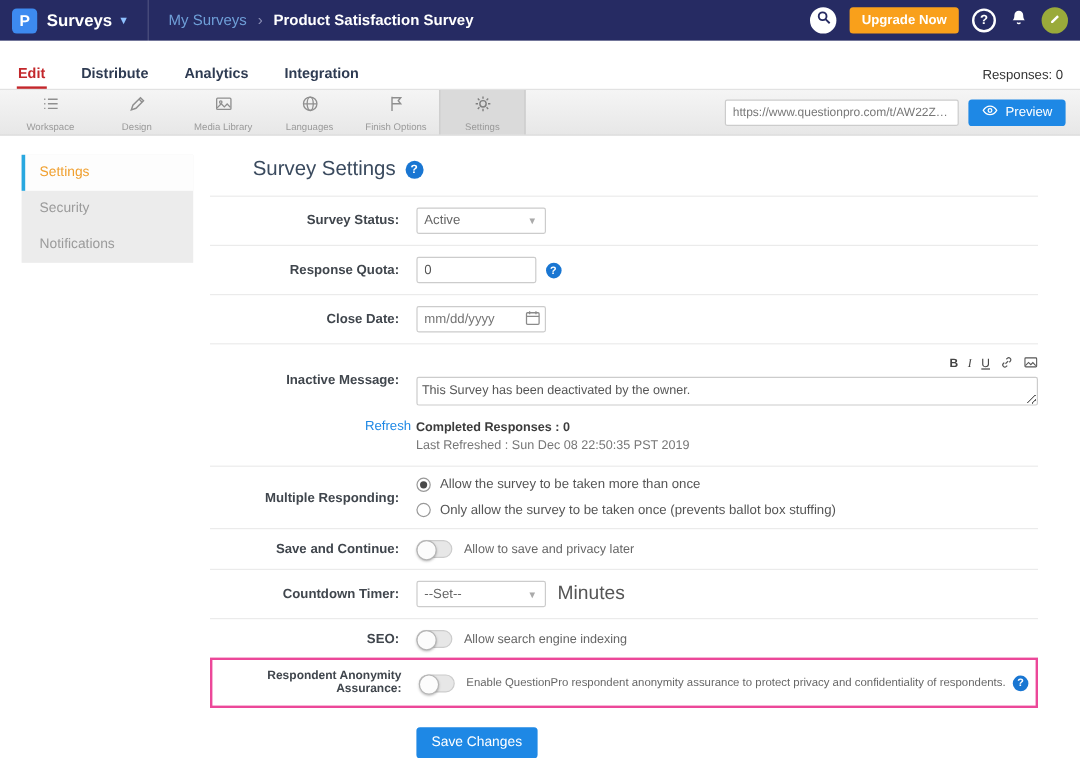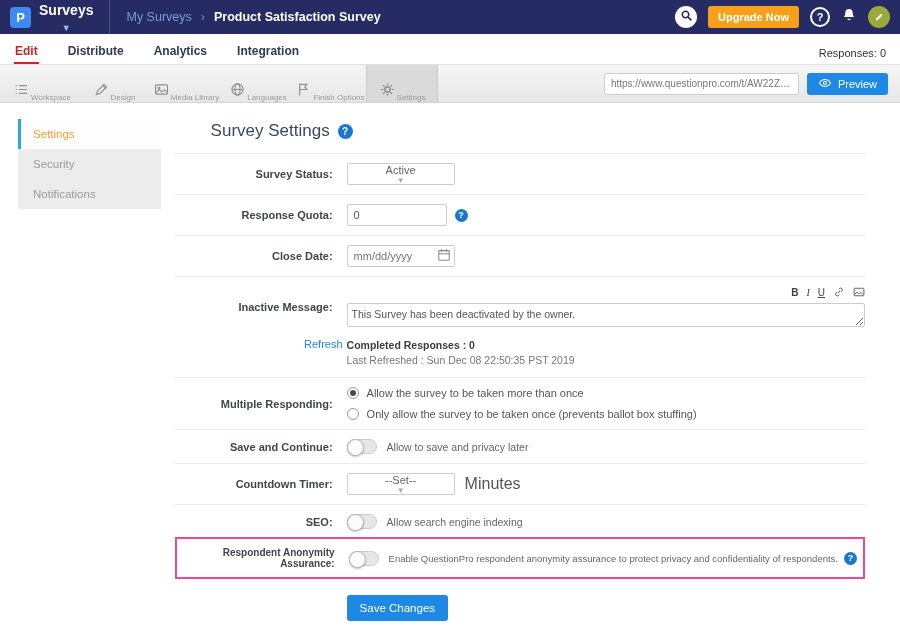--- a/index.html
+++ b/index.html
@@ -2,43 +2,43 @@
 <html><head>
 <meta charset="utf-8">
 <style>
   * { box-sizing: border-box; margin: 0; padding: 0; }
   html,body { width:900px; height:632px; overflow:hidden; }
   body { font-family:"Liberation Sans", sans-serif; background:#fff; position:relative; }
 
   
   .topbar { height:34px; background:#262b63; display:flex; align-items:center; padding:0 10px; gap:8px; }
   .logo { width:21px; height:21px; background:#3d8af0; border-radius:4px; color:#fff; font-weight:bold; font-size:13px; display:flex; align-items:center; justify-content:center; }
-  .product { color:#fff; font-size:14px; font-weight:bold; display:flex; align-items:center; gap:5px; cursor:pointer;flex-direction:column; }
+  .product { color:#fff; font-size:14px; font-weight:bold; display:flex; align-items:center; gap:5px; cursor:pointer; }
   .caret { color:#8fc1ff; font-size:9px; }
   .tb-divider { width:1px; height:34px; background:rgba(255,255,255,.18); margin:0 8px; }
   .breadcrumb { display:flex; gap:9px; font-size:12.5px; align-items:center; }
   .bc-parent { color:#6f9fd8; }
   .bc-sep { color:#8b8fb5; }
   .bc-current { color:#fff; font-weight:bold; }
   .topbar-right { margin-left:auto; display:flex; align-items:center; gap:11px; }
   .search-circle { width:22px; height:22px; border-radius:50%; background:#fff; display:flex; align-items:center; justify-content:center; cursor:pointer; }
   .upgrade-btn { background:#f9a01b; color:#fff; font-size:11px; font-weight:bold; padding:5px 10px; border-radius:3px; border:none; cursor:pointer; }
   .help-circle { width:20px; height:20px; border-radius:50%; border:2px solid #fff; color:#fff; font-size:11px; font-weight:bold; display:flex; align-items:center; justify-content:center; cursor:pointer; }
   .avatar { width:22px; height:22px; border-radius:50%; background:#9aaa3a; display:flex; align-items:center; justify-content:center; cursor:pointer; }
 
   
-  .navbar { height:31px; background:#fff; display:flex; align-items:flex-end; padding:0 14px; border-bottom:1px solid #e2e2e2; }
+  .navbar { height:41px; background:#fff; display:flex; align-items:flex-end; padding:0 14px; border-bottom:1px solid #e2e2e2; }
   .navtabs { display:flex; gap:28px; }
   .tab { padding:3px 1px 4px; font-size:12px; color:#2e3b52; font-weight:bold; cursor:pointer; }
   .tab.active { color:#c3272b; border-bottom:2px solid #c3272b; }
   .responses { margin-left:auto; font-size:11px; color:#333; padding-bottom:5px; }
 
   
   .toolbar { height:38px; background:linear-gradient(#f5f5f5,#e7e7e7); border-bottom:1px solid #d3d3d3; display:flex; align-items:stretch; padding-left:6px; }
-  .tool { width:72px; display:flex; align-items:flex-end; justify-content:center; gap:1px; cursor:pointer; }
+  .tool { width:72px; display:flex; flex-direction:column; align-items:center; justify-content:center; gap:1px; cursor:pointer; }
   .tool .lbl { font-size:8px; color:#9a9a9a; white-space:nowrap; }
   .tool.active { background:#dadada; border-left:1px solid #cbcbcb; border-right:1px solid #cbcbcb; }
   .toolbar-right { margin-left:auto; display:flex; align-items:center; gap:8px; padding-right:12px; }
   .url-input { width:195px; height:22px; font-size:10px; color:#777; border:1px solid #ccc; border-radius:2px; padding:0 6px; background:#fff; overflow:hidden; text-overflow:ellipsis; }
   .preview-btn { background:#1e88e5; color:#fff; border:none; border-radius:3px; height:22px; padding:0 11px; font-size:11px; display:flex; align-items:center; gap:6px; cursor:pointer; }
 
   
   .content { display:flex; align-items:flex-start; }
   .sidebar { width:148px; margin:16px 0 0 18px; background:#ececec; }
   .side-item { padding:9px 12px; font-size:11.5px; color:#9b9b9b; border-left:3px solid transparent; cursor:pointer; }
@@ -47,21 +47,21 @@
   .main { flex:1; margin:8px 35px 0 14px; }
   .main-title { display:flex; align-items:center; gap:8px; padding:10px 0 12px 36px; font-size:17px; color:#3a4a5e; }
   .q-badge { width:15px; height:15px; border-radius:50%; background:#1976d2; color:#fff; font-size:10px; font-weight:bold; display:flex; align-items:center; justify-content:center; flex-shrink:0; cursor:pointer; }
   .q-badge.sm { width:13px; height:13px; font-size:9px; }
 
   .frow { display:flex; align-items:center; border-top:1px solid #ebebeb; padding:9px 0; }
   .frow.no-line { border-top:none; padding-top:2px; align-items:flex-start; }
   .flabel { width:172px; text-align:right; padding-right:14px; font-size:11px; font-weight:bold; color:#40464d; flex-shrink:0; }
   .flabel.small { font-size:10px; }
 
-  .select { width:108px; height:22px; border:1px solid #ccc; border-radius:2px; background:#fff; font-size:11px; color:#666; display:flex; align-items:center; justify-content:space-between; padding:0 6px; cursor:pointer;flex-direction:column; }
+  .select { width:108px; height:22px; border:1px solid #ccc; border-radius:2px; background:#fff; font-size:11px; color:#666; display:flex; align-items:center; justify-content:space-between; padding:0 6px; cursor:pointer; }
   .select .car { color:#aaa; font-size:8px; }
   .text-input { height:22px; border:1px solid #ccc; border-radius:2px; font-size:11px; color:#555; padding:0 6px; background:#fff; }
   .gap8 { margin-left:8px; }
 
   .date-wrap { position:relative; width:108px; }
   .date-wrap input { width:108px; padding-right:22px; }
   .cal-ico { position:absolute; right:4px; top:3px; cursor:pointer; }
 
   .editor { display:flex; flex-direction:column; flex:1; }
   .editor-tools { align-self:flex-end; display:flex; gap:8px; align-items:center; padding-bottom:3px; font-size:10px; color:#444; }

